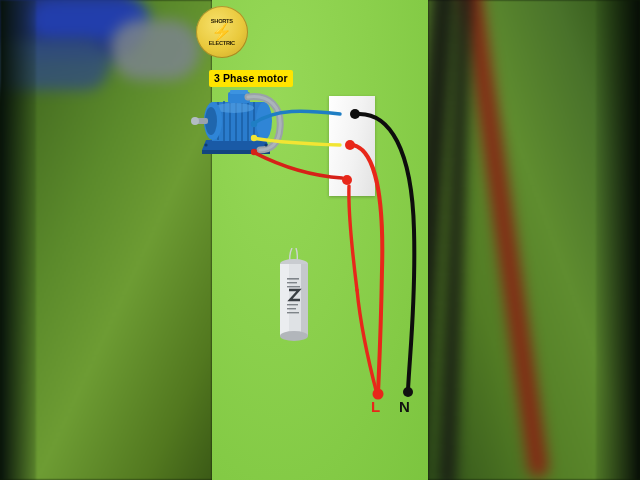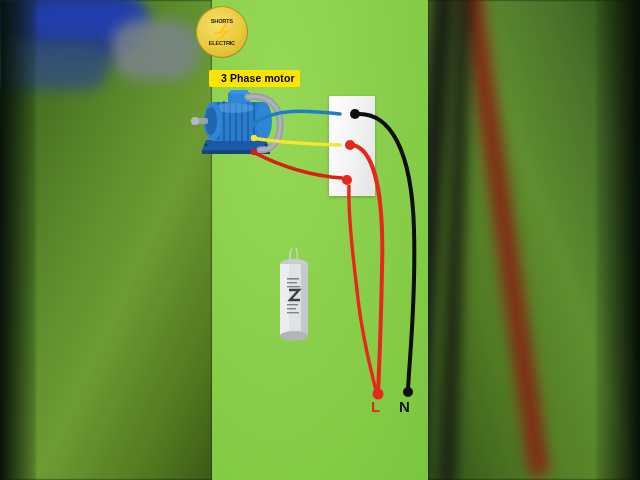--- a/index.html
+++ b/index.html
@@ -110,21 +110,21 @@
 
   
   #title-label {
     position: absolute;
     left: 209px;
     top: 70px;
     background: #ffe400;
     color: #000;
     font-size: 10.5px;
     font-weight: bold;
-    padding: 2px 5px 3px 12px;
+    padding: 2px 5px 3px 5px;
     border-radius: 2px;
     letter-spacing: 0.1px;
     white-space: nowrap;
     z-index: 30;
   }
 
   
   #motor {
     position: absolute;
     left: 186px;

